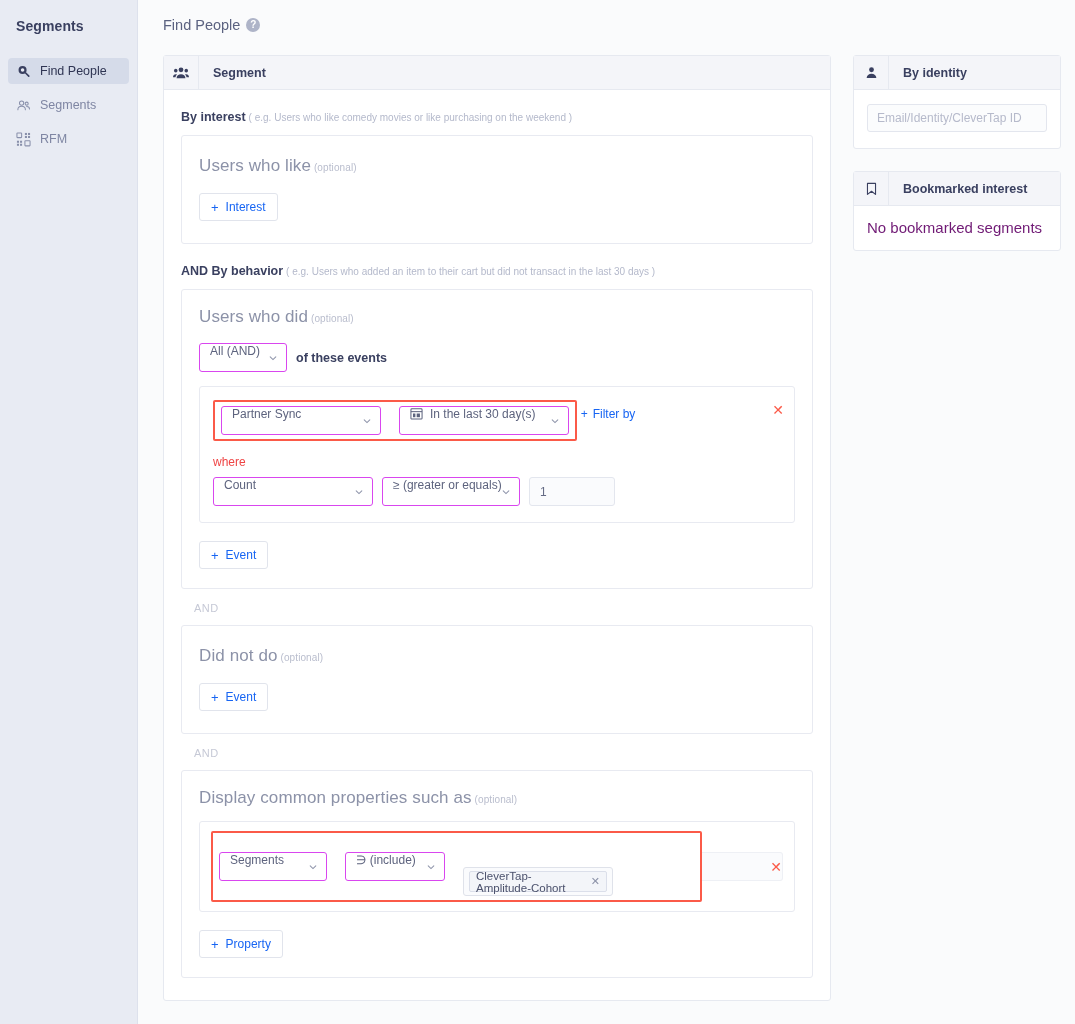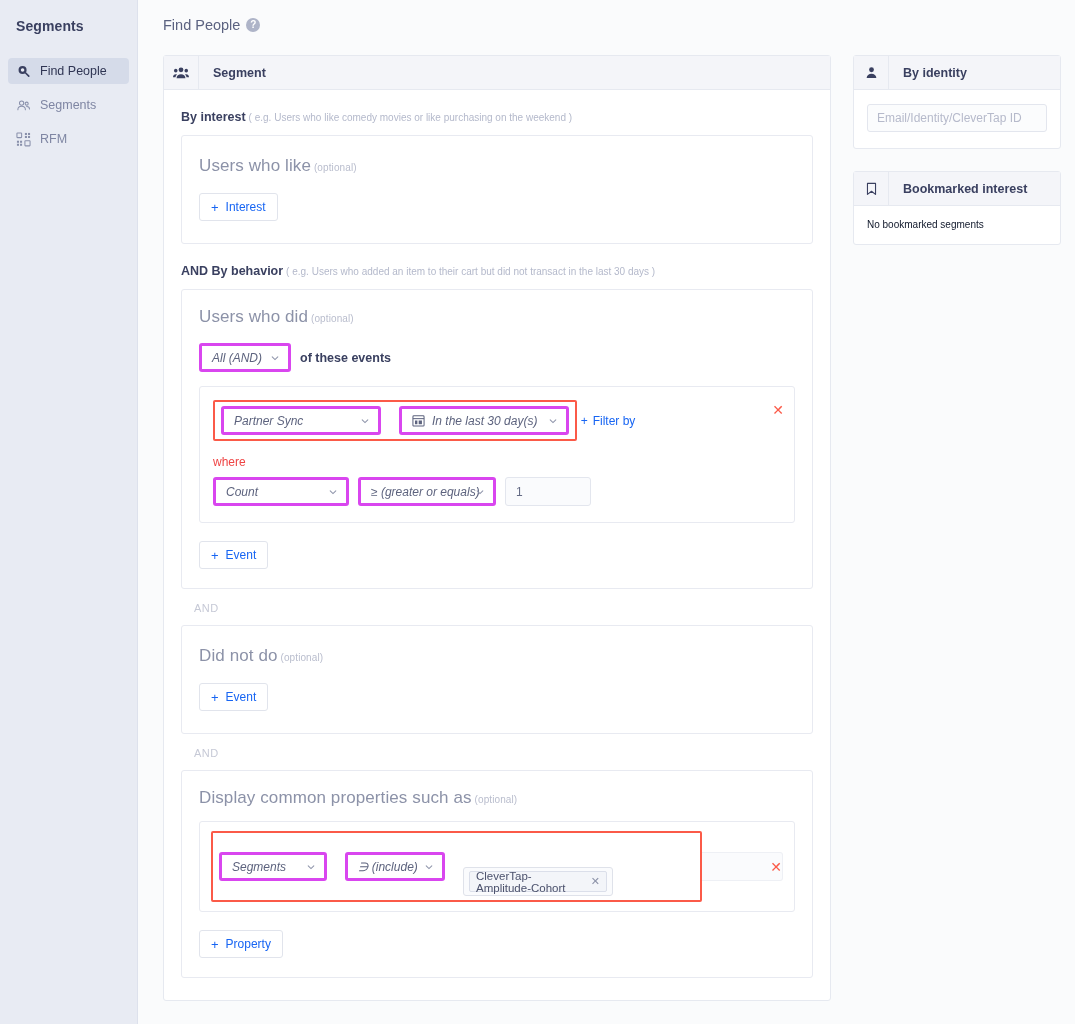--- a/index.html
+++ b/index.html
@@ -133,26 +133,26 @@
     border: 1px solid #e1e4ec; border-radius: 3px;
     background: #fff; color: #1765f3;
     font-size: 12px; cursor: pointer;
     font-family: "Liberation Sans", sans-serif;
   }
   .btn-add .plus { font-size: 13px; color: #1765f3; line-height: 1; }
 
   
   .sel {
     position: relative;
-    display: inline-flex; align-items: center;
+    display: inline-flex; align-items: flex-start;
     height: 29px;
-    border: 3px solid #d946ef; border-radius: 3px;
+    border: 1px solid #d946ef; border-radius: 3px;
     background: #fff; color: #5d637e;
     font-size: 12px; padding: 0 26px 0 10px;
-    cursor: pointer; white-space: nowrap; font-style: italic;
+    cursor: pointer; white-space: nowrap;
   }
   .sel .chev {
     position: absolute; right: 9px; top: 50%;
     transform: translateY(-50%);
     width: 8px; height: 8px;
   }
   .sel .chev svg { display: block; }
   .sel .ico { margin-right: 7px; display: flex; align-items: center; }
 
   .txt-input {
@@ -229,21 +229,21 @@
   .identity-input::placeholder { color: #b6bacb; }
   .find-wrap { display: flex; justify-content: center; margin-top: 14px; }
   .btn-find {
     display: inline-flex; align-items: center; gap: 7px;
     height: 29px; padding: 0 14px;
     border: 1px solid #e1e4ec; border-radius: 3px;
     background: #fff; color: #1765f3; font-size: 12.5px; cursor: pointer;
     font-family: "Liberation Sans", sans-serif;
   }
   .empty-txt {
-    font-size: 10px; color: #0f172a;
+    font-size: 15px; color: #701a75;
     padding: 13px 13px 14px 13px;
   }
 </style>
 </head>
 <body>
 
 <div class="app">
 
   <aside class="sidebar">
     <div class="sidebar-title">Segments</div>
@@ -388,21 +388,21 @@
                 <span class="del-x">✕</span>
 
                 <div class="link-filter">
                   <span>+</span>
                   <span>Filter by</span>
                 </div>
 
                 <div class="where-lbl">where</div>
 
                 <div class="row">
-                  <div class="sel" style="width:136px;padding-left:10px;">
+                  <div class="sel" style="width:160px;padding-left:10px;">
                     <span>Count</span>
                     <span class="chev">
                       <svg width="8" height="8" viewBox="0 0 10 10" fill="none" stroke="#8f95ab" stroke-width="1.3" stroke-linecap="round">
                           <path d="M1.5 3.5 5 7 8.5 3.5"></path>
                         </svg>
                     </span>
                   </div>
                   <div class="sel" style="width:138px;">
                     <span>≥  (greater or equals)</span>
                     <span class="chev">

